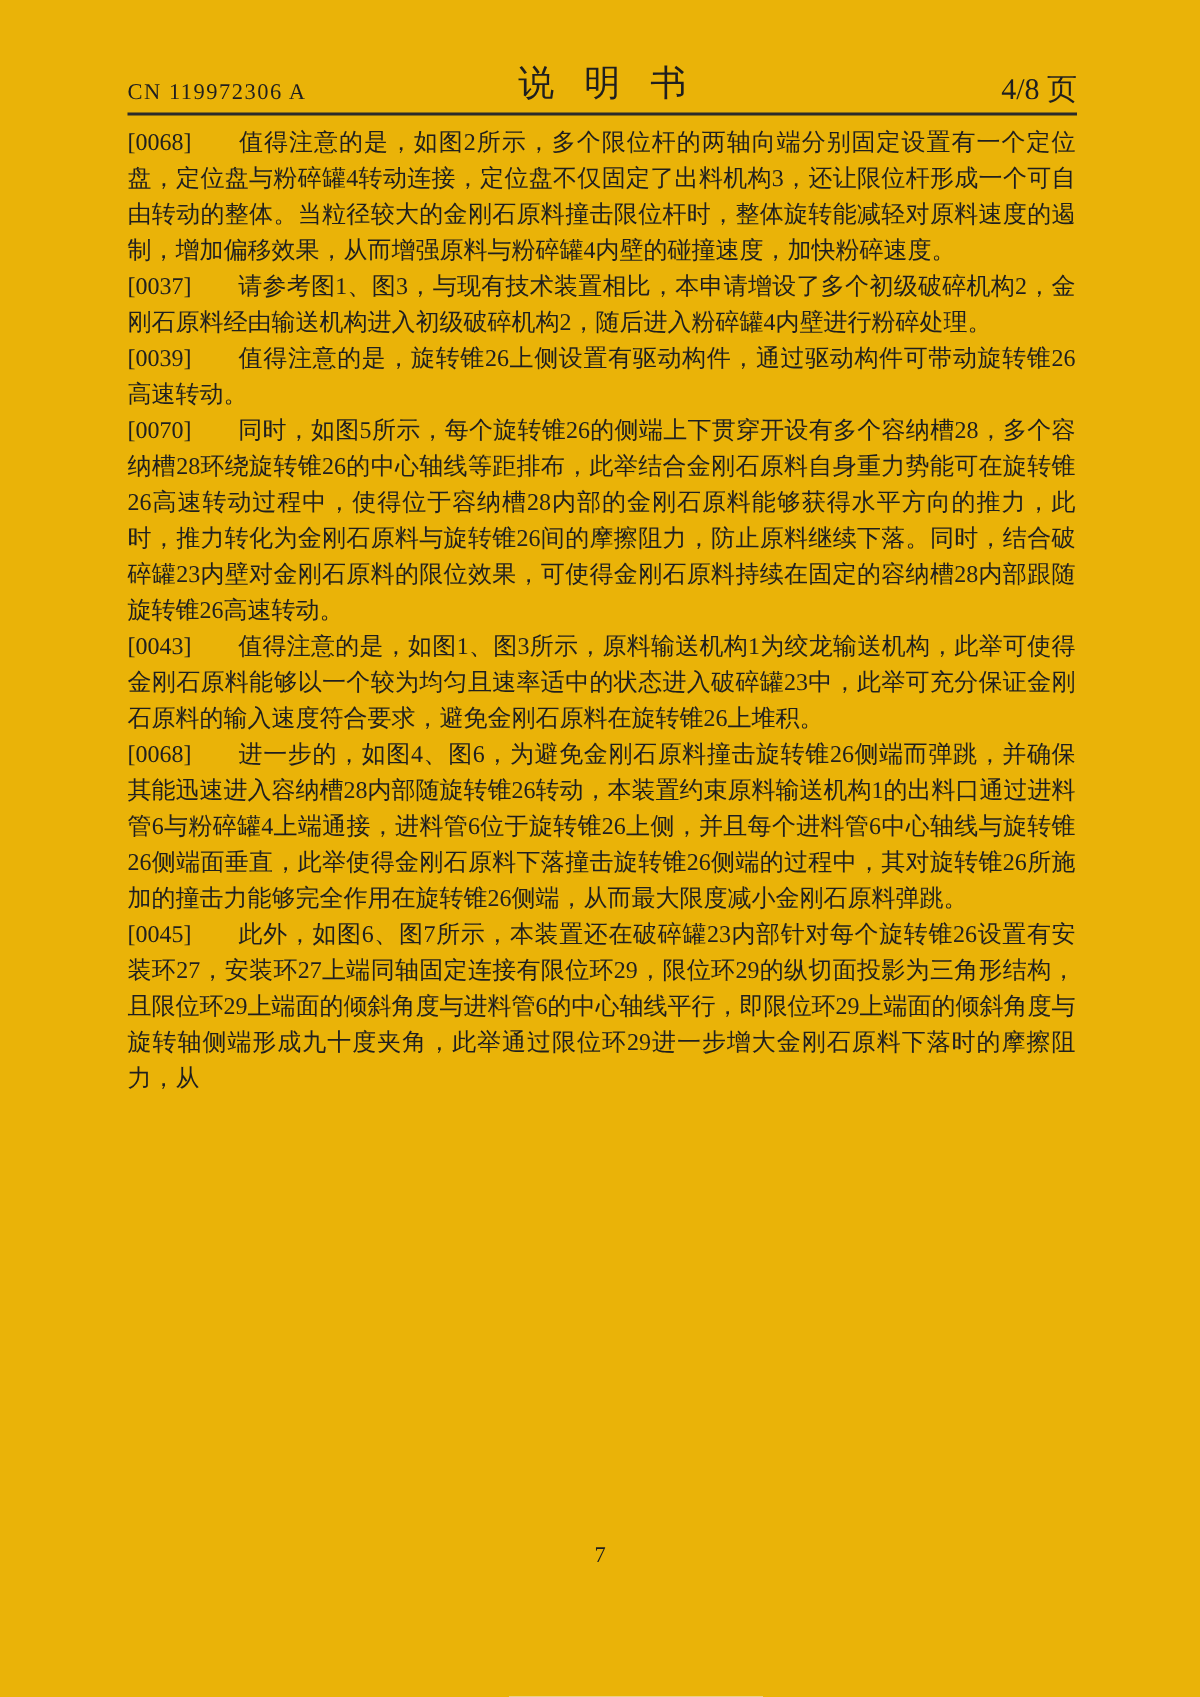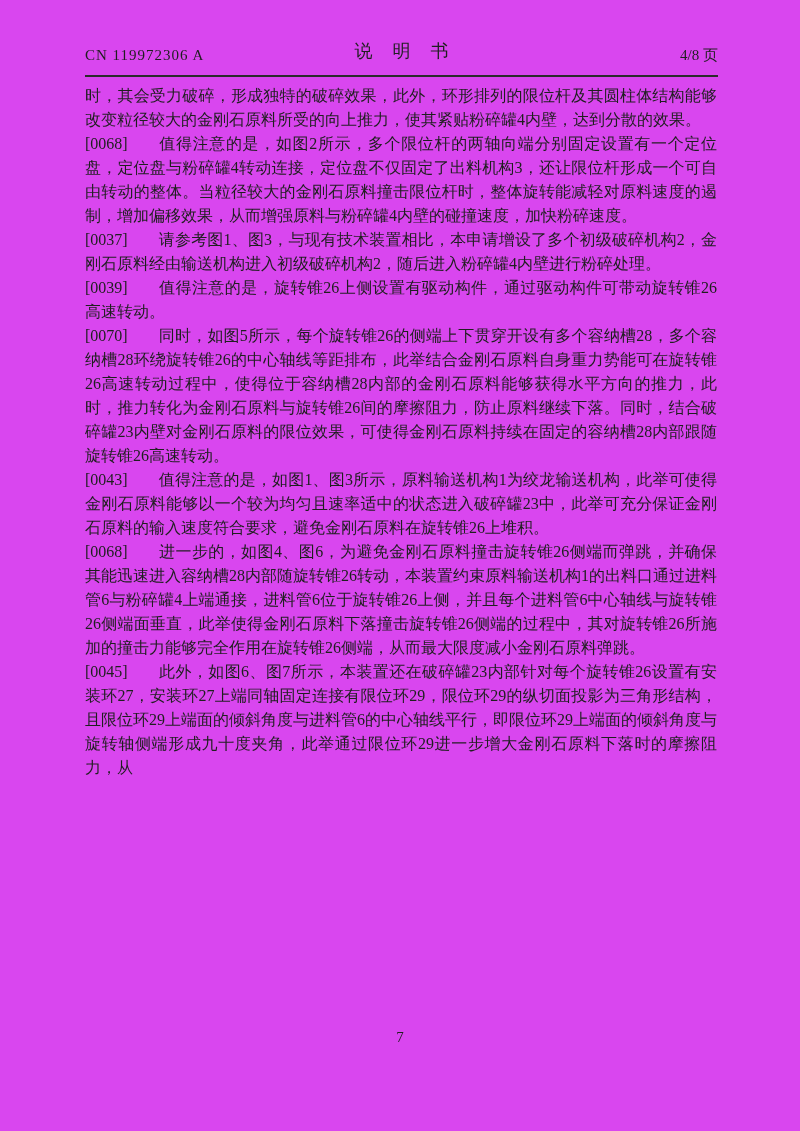--- a/index.html
+++ b/index.html
@@ -2,21 +2,21 @@
 <html><head>
 <meta charset="utf-8">
 <style>
   * { margin: 0; padding: 0; box-sizing: border-box; }
   html, body { background: #e8e8e8; }
   .page {
     position: relative;
     width: 800px;
     height: 1131px;
     margin: 0 auto;
-    background: #d946ef;
+    background: #eab308;
     font-family: "Liberation Serif", "DejaVu Serif", serif;
     color: #1f1f1f;
     overflow: hidden;
   }
   
   .header {
     position: absolute;
     top: 42px;
     left: 85px;
     right: 82px;
@@ -24,29 +24,29 @@
     grid-template-columns: 1fr auto 1fr;
     align-items: baseline;
   }
   .doc-number {
     font-size: 15px;
     letter-spacing: 1px;
     white-space: nowrap;
     justify-self: start;
   }
   .doc-title {
-    font-size: 18px;
+    font-size: 24px;
     letter-spacing: 20px;
     margin-right: -20px; 
     white-space: nowrap;
     justify-self: center;
     transform: translateY(-3px);
   }
   .page-indicator {
-    font-size: 15px;
+    font-size: 20px;
     white-space: nowrap;
     justify-self: end;
   }
   .header-rule {
     position: absolute;
     top: 75px;
     left: 85px;
     right: 82px;
     height: 0;
     border-top: 2px solid #2b2b2b;
@@ -80,21 +80,20 @@
 <div class="page">
 
   <div class="header">
     <span class="doc-number">CN 119972306 A</span>
     <span class="doc-title">说明书</span>
     <span class="page-indicator">4/8 页</span>
   </div>
   <div class="header-rule"></div>
 
   <div class="body-text">
-    <p class="para"><span class="pnum"></span><span class="ptext">时，其会受力破碎，形成独特的破碎效果，此外，环形排列的限位杆及其圆柱体结构能够改变粒径较大的金刚石原料所受的向上推力，使其紧贴粉碎罐4内壁，达到分散的效果。</span></p>
     <p class="para"><span class="pnum">[0068]</span><span class="ptext">值得注意的是，如图2所示，多个限位杆的两轴向端分别固定设置有一个定位盘，定位盘与粉碎罐4转动连接，定位盘不仅固定了出料机构3，还让限位杆形成一个可自由转动的整体。当粒径较大的金刚石原料撞击限位杆时，整体旋转能减轻对原料速度的遏制，增加偏移效果，从而增强原料与粉碎罐4内壁的碰撞速度，加快粉碎速度。</span></p>
     <p class="para"><span class="pnum">[0037]</span><span class="ptext">请参考图1、图3，与现有技术装置相比，本申请增设了多个初级破碎机构2，金刚石原料经由输送机构进入初级破碎机构2，随后进入粉碎罐4内壁进行粉碎处理。</span></p>
     <p class="para"><span class="pnum">[0039]</span><span class="ptext">值得注意的是，旋转锥26上侧设置有驱动构件，通过驱动构件可带动旋转锥26高速转动。</span></p>
     <p class="para"><span class="pnum">[0070]</span><span class="ptext">同时，如图5所示，每个旋转锥26的侧端上下贯穿开设有多个容纳槽28，多个容纳槽28环绕旋转锥26的中心轴线等距排布，此举结合金刚石原料自身重力势能可在旋转锥26高速转动过程中，使得位于容纳槽28内部的金刚石原料能够获得水平方向的推力，此时，推力转化为金刚石原料与旋转锥26间的摩擦阻力，防止原料继续下落。同时，结合破碎罐23内壁对金刚石原料的限位效果，可使得金刚石原料持续在固定的容纳槽28内部跟随旋转锥26高速转动。</span></p>
     <p class="para"><span class="pnum">[0043]</span><span class="ptext">值得注意的是，如图1、图3所示，原料输送机构1为绞龙输送机构，此举可使得金刚石原料能够以一个较为均匀且速率适中的状态进入破碎罐23中，此举可充分保证金刚石原料的输入速度符合要求，避免金刚石原料在旋转锥26上堆积。</span></p>
     <p class="para"><span class="pnum">[0068]</span><span class="ptext">进一步的，如图4、图6，为避免金刚石原料撞击旋转锥26侧端而弹跳，并确保其能迅速进入容纳槽28内部随旋转锥26转动，本装置约束原料输送机构1的出料口通过进料管6与粉碎罐4上端通接，进料管6位于旋转锥26上侧，并且每个进料管6中心轴线与旋转锥26侧端面垂直，此举使得金刚石原料下落撞击旋转锥26侧端的过程中，其对旋转锥26所施加的撞击力能够完全作用在旋转锥26侧端，从而最大限度减小金刚石原料弹跳。</span></p>
     <p class="para"><span class="pnum">[0045]</span><span class="ptext">此外，如图6、图7所示，本装置还在破碎罐23内部针对每个旋转锥26设置有安装环27，安装环27上端同轴固定连接有限位环29，限位环29的纵切面投影为三角形结构，且限位环29上端面的倾斜角度与进料管6的中心轴线平行，即限位环29上端面的倾斜角度与旋转轴侧端形成九十度夹角，此举通过限位环29进一步增大金刚石原料下落时的摩擦阻力，从</span></p>
   </div>
 
   <div class="footer">

